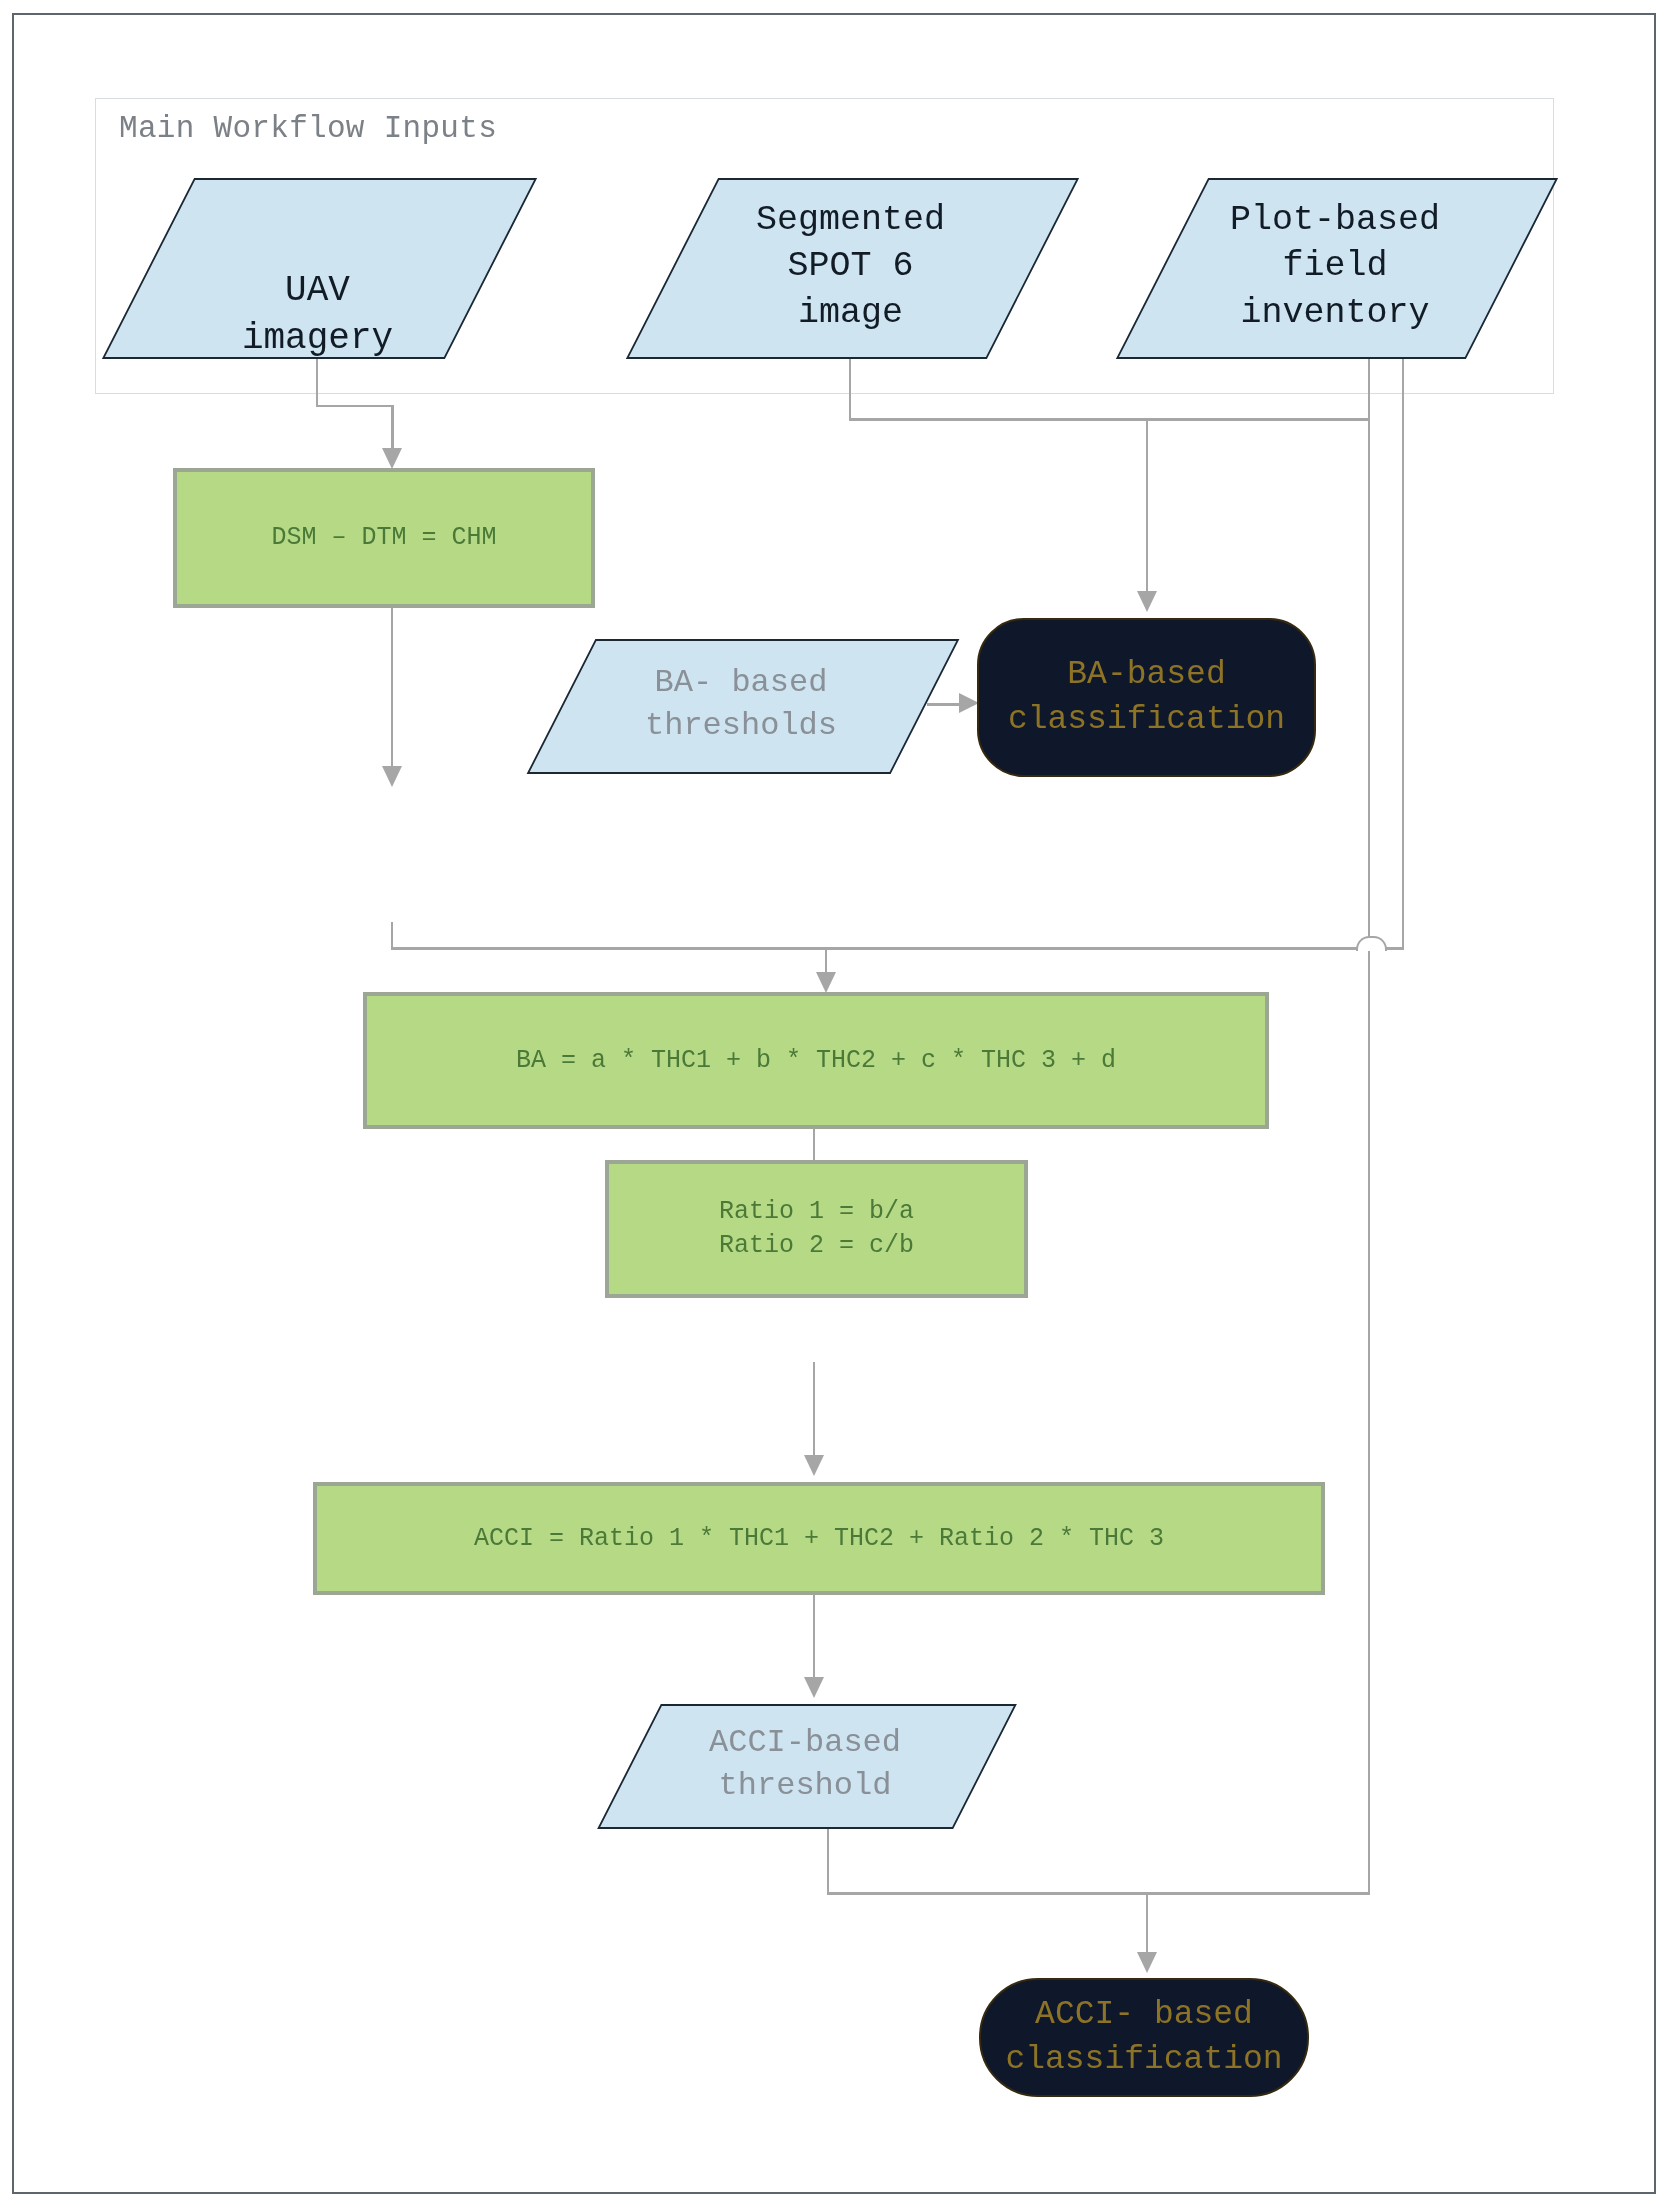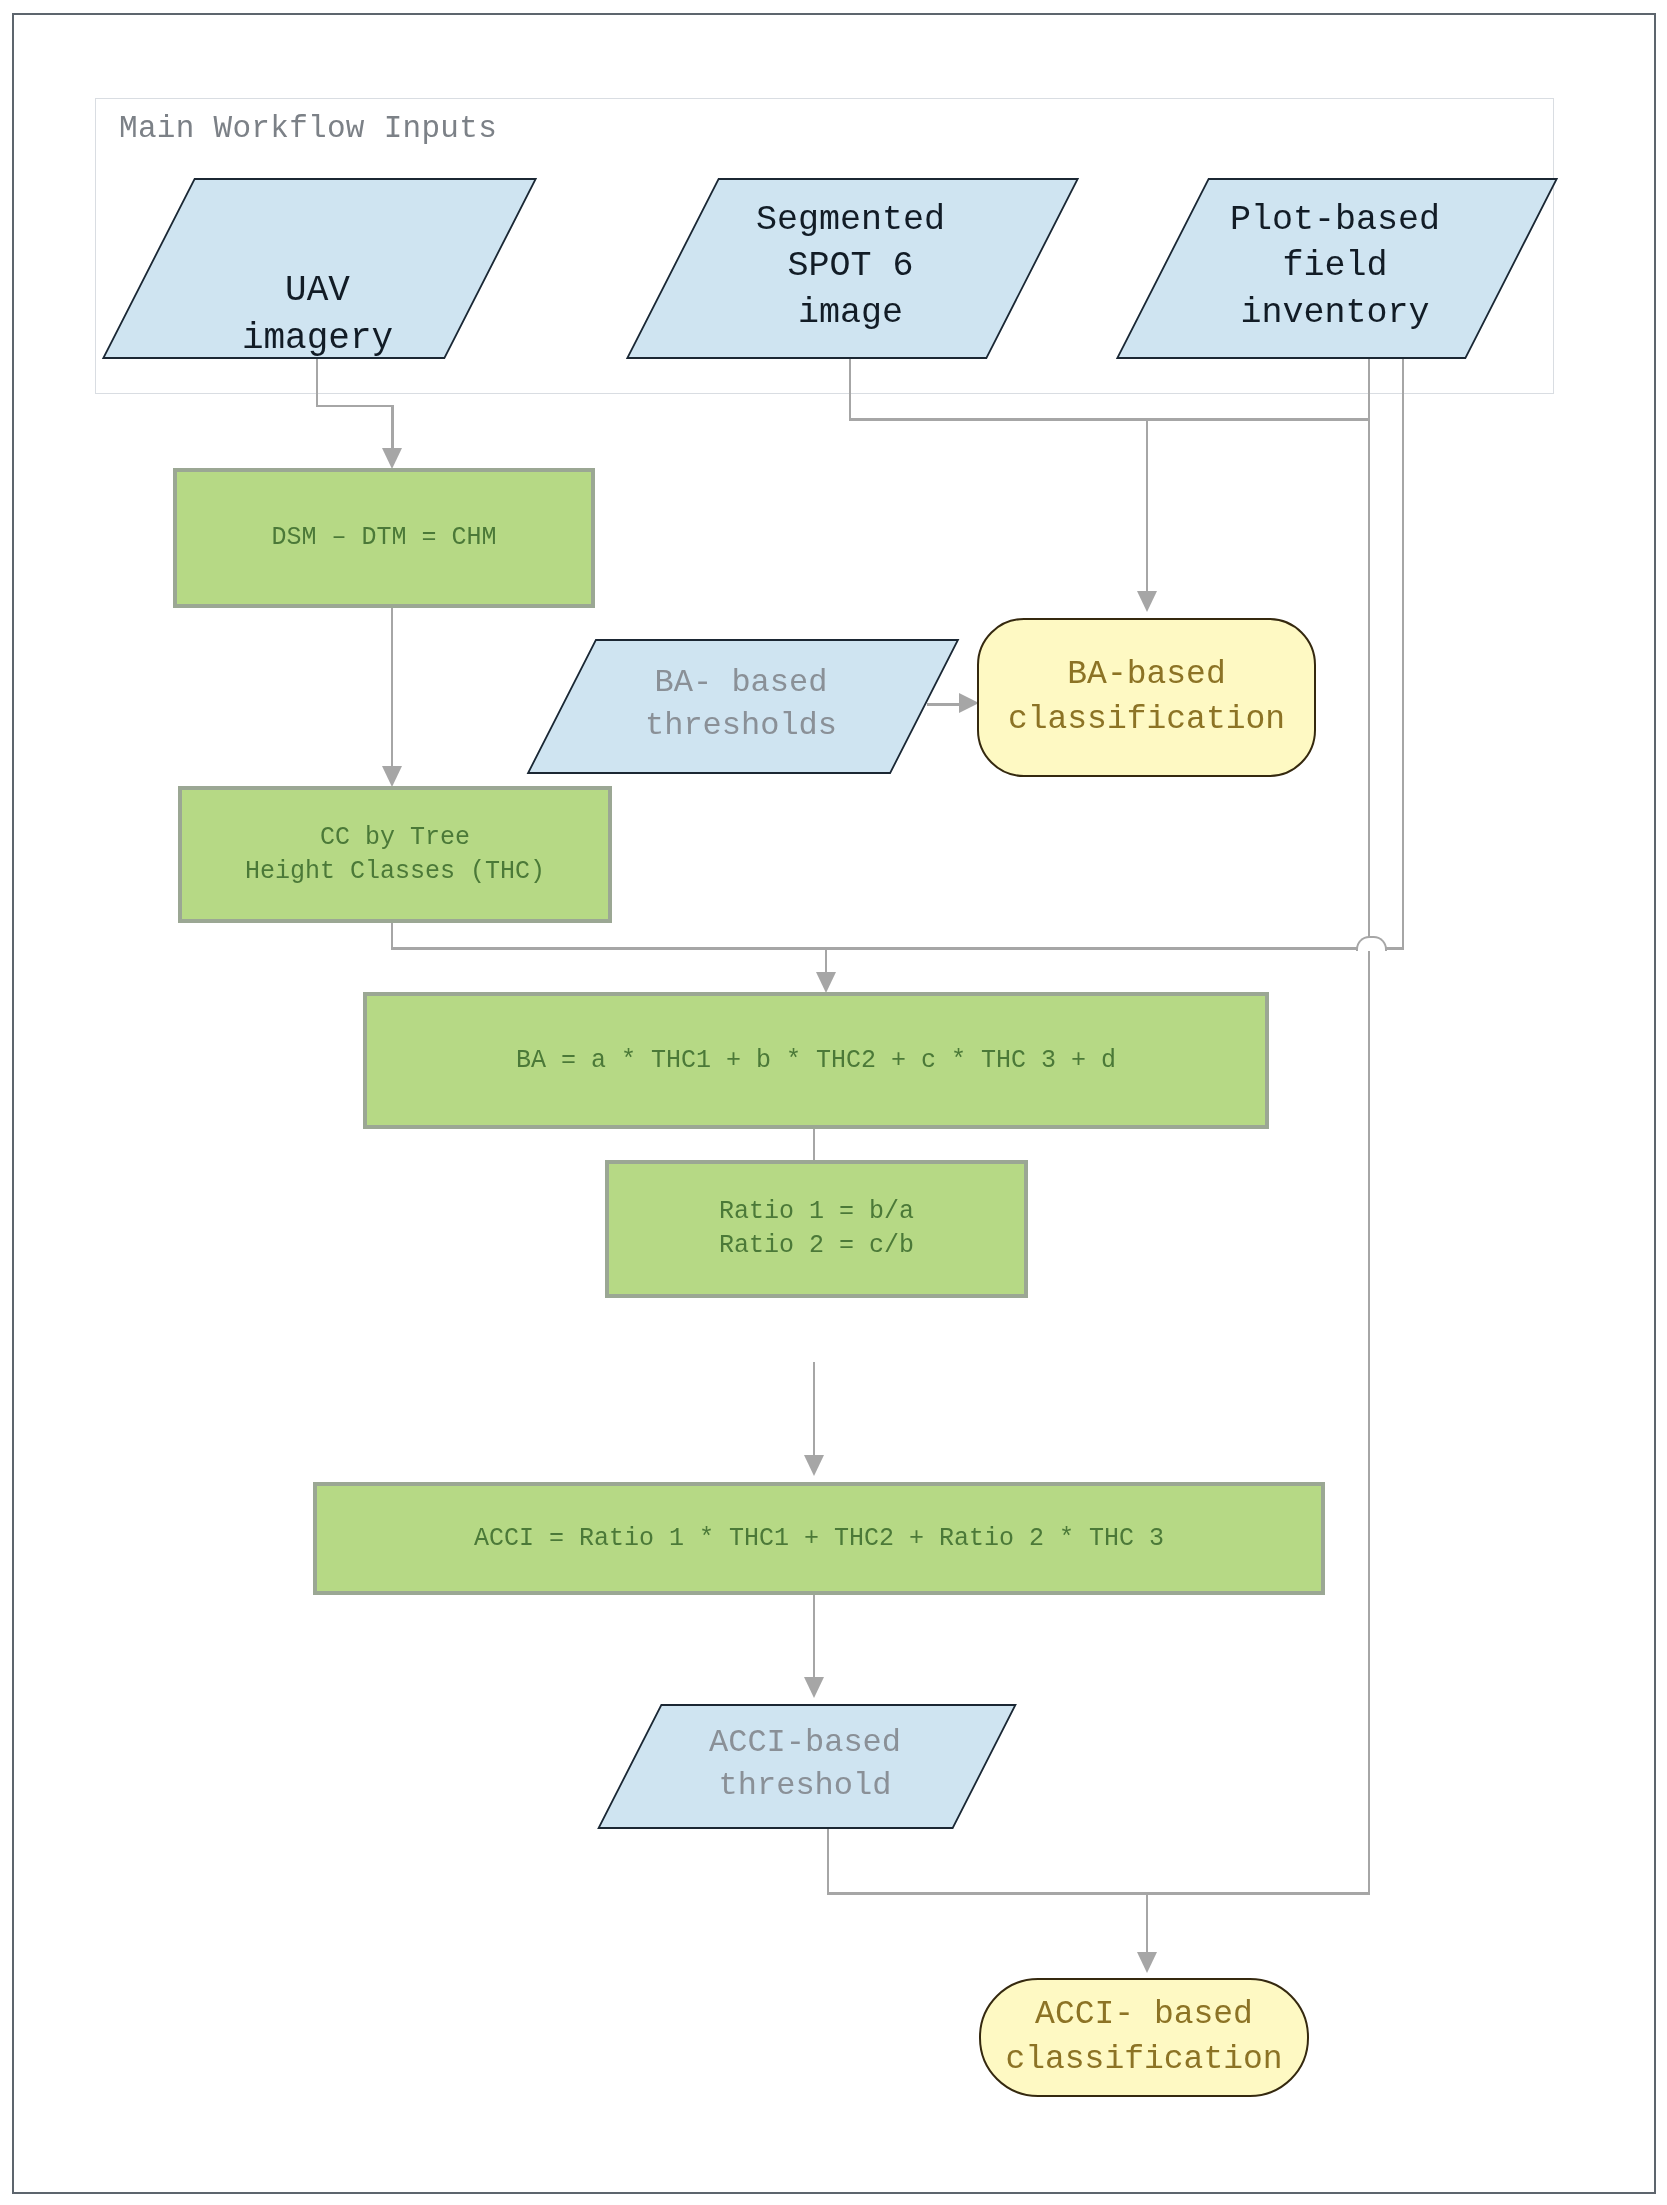--- a/index.html
+++ b/index.html
@@ -58,21 +58,21 @@
 
   
   .pgram-skew{position:absolute;background:#cfe4f1;border:2.7px solid #1b2733;
               transform:skewX(-27deg);}
   .pgram-text{position:absolute;display:flex;align-items:center;justify-content:center;
               text-align:center;font-size:36px;line-height:1.32;color:#121c26;
               white-space:pre-line;}
   .gbox{position:absolute;background:#b6d985;border:4px solid #9ba794;
         display:flex;align-items:center;justify-content:center;text-align:center;
         font-size:25px;line-height:1.35;color:#4b7938;white-space:pre-line;}
-  .obox{position:absolute;background:#fef9c3;border:2.7px solid #35290f;
+  .obox{position:absolute;background:#0f172a;border:2.7px solid #35290f;
         display:flex;align-items:center;justify-content:center;text-align:center;
         font-size:33px;line-height:1.35;color:#8c7325;white-space:pre-line;}
   .gray-text{color:#8a9097;font-size:32px;}
 
   
   #uav-skew{left:148px;top:178px;width:339px;height:177px;}
   #uav-text{left:148px;top:178px;width:339px;height:177px;margin-top:48px;}
   #spot-skew{left:672px;top:178px;width:357px;height:177px;}
   #spot-text{left:672px;top:178px;width:357px;height:177px;font-size:35px;}
   #plot-skew{left:1162px;top:178px;width:346px;height:177px;}
@@ -137,22 +137,20 @@
   <div class="pgram-text" id="spot-text">Segmented
 SPOT 6
 image</div>
 
   <div class="pgram-skew" id="plot-skew"></div>
   <div class="pgram-text" id="plot-text">Plot-based
 field
 inventory</div>
 
   <div class="gbox" id="dsm-box">DSM – DTM = CHM</div>
-  <div class="gbox" id="cc-box">CC by Tree
-Height Classes (THC)</div>
   <div class="gbox" id="baeq-box">BA = a * THC1 + b * THC2 + c * THC 3 + d</div>
   <div class="gbox" id="ratio-box">Ratio 1 = b/a
 Ratio 2 = c/b</div>
   <div class="gbox" id="accieq-box">ACCI = Ratio 1 * THC1 +  THC2 + Ratio 2 * THC 3</div>
 
   <div class="pgram-skew" id="bathr-skew"></div>
   <div class="pgram-text gray-text" id="bathr-text">BA- based
 thresholds</div>
 
   <div class="pgram-skew" id="accithr-skew"></div>

